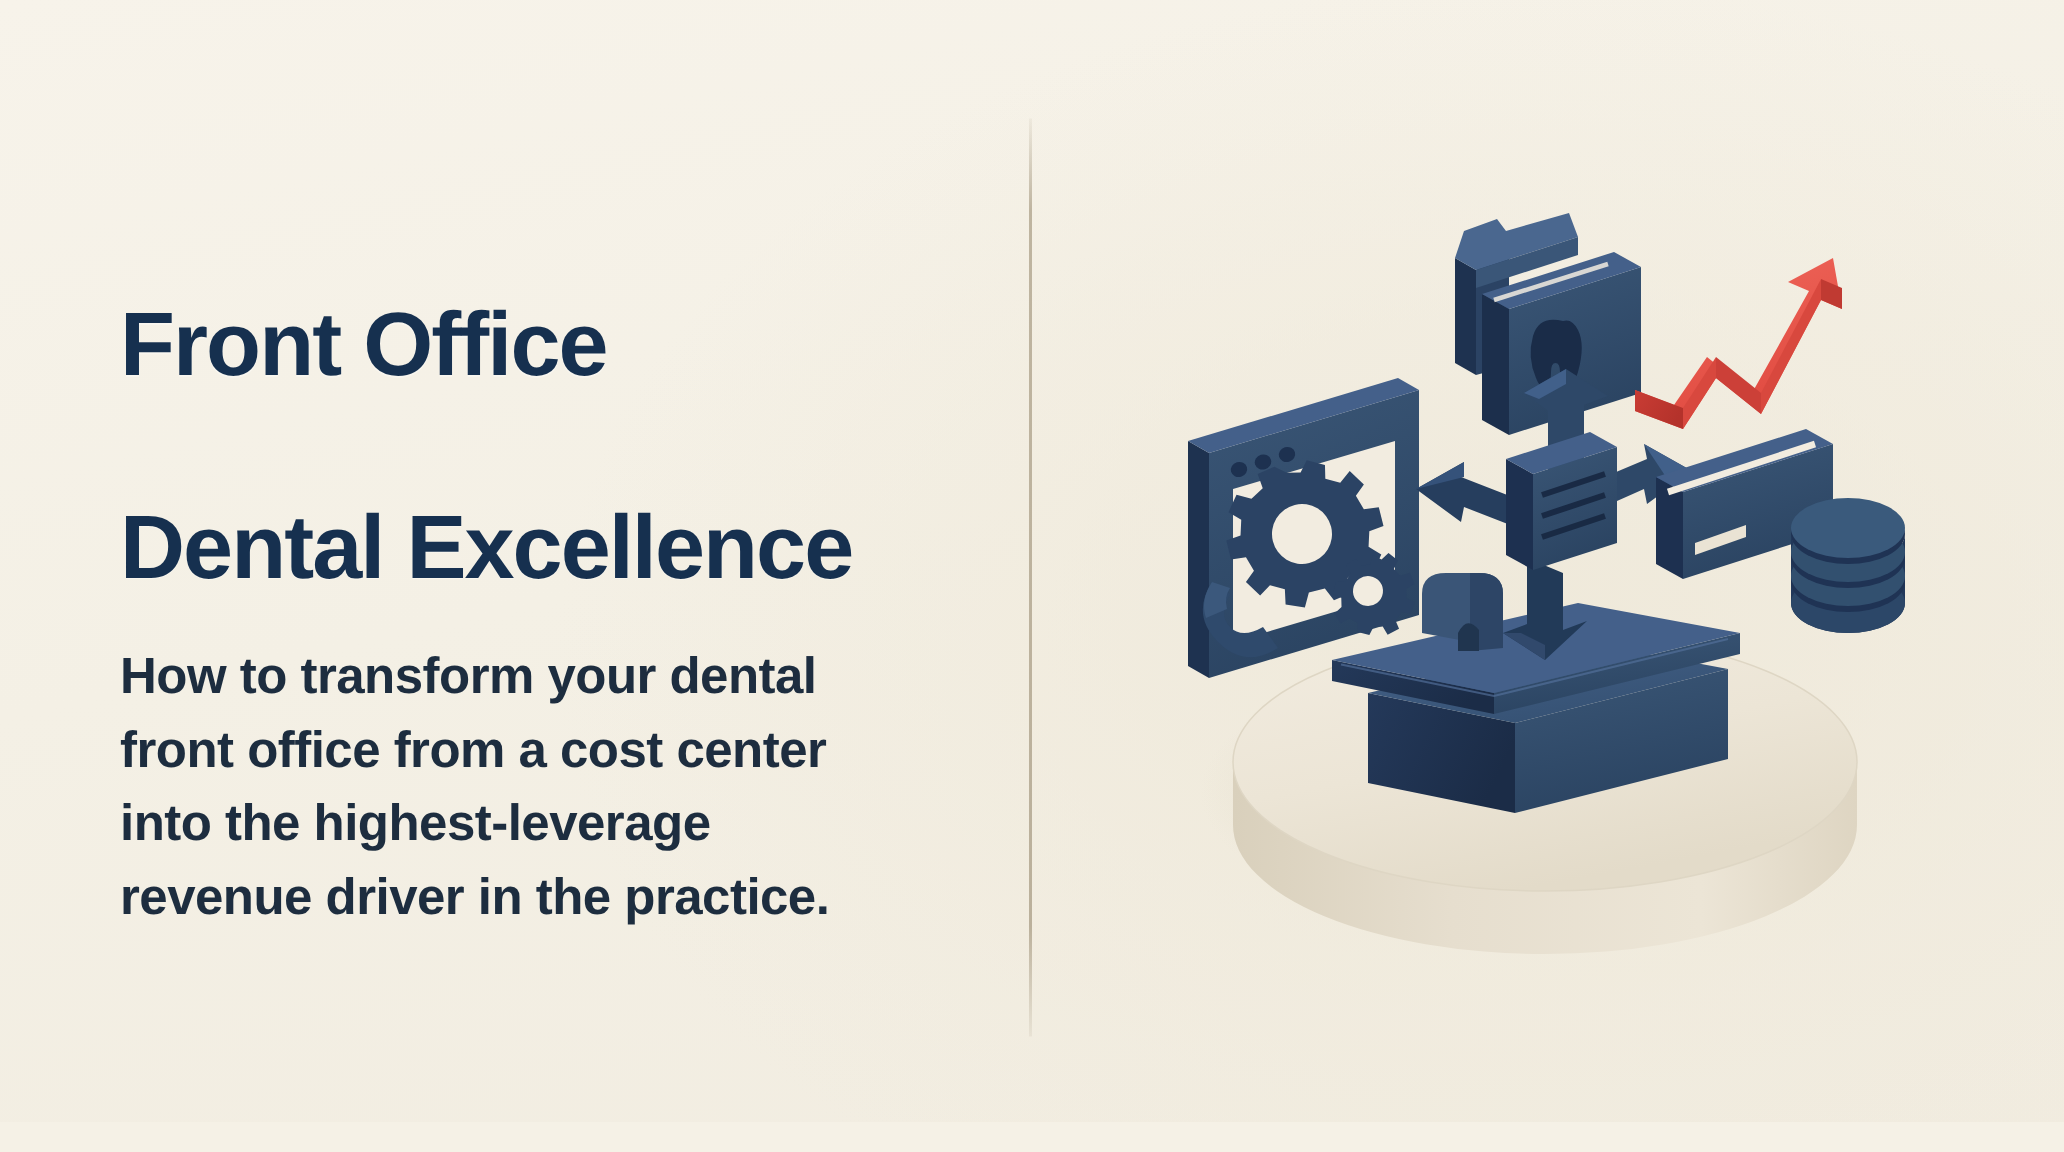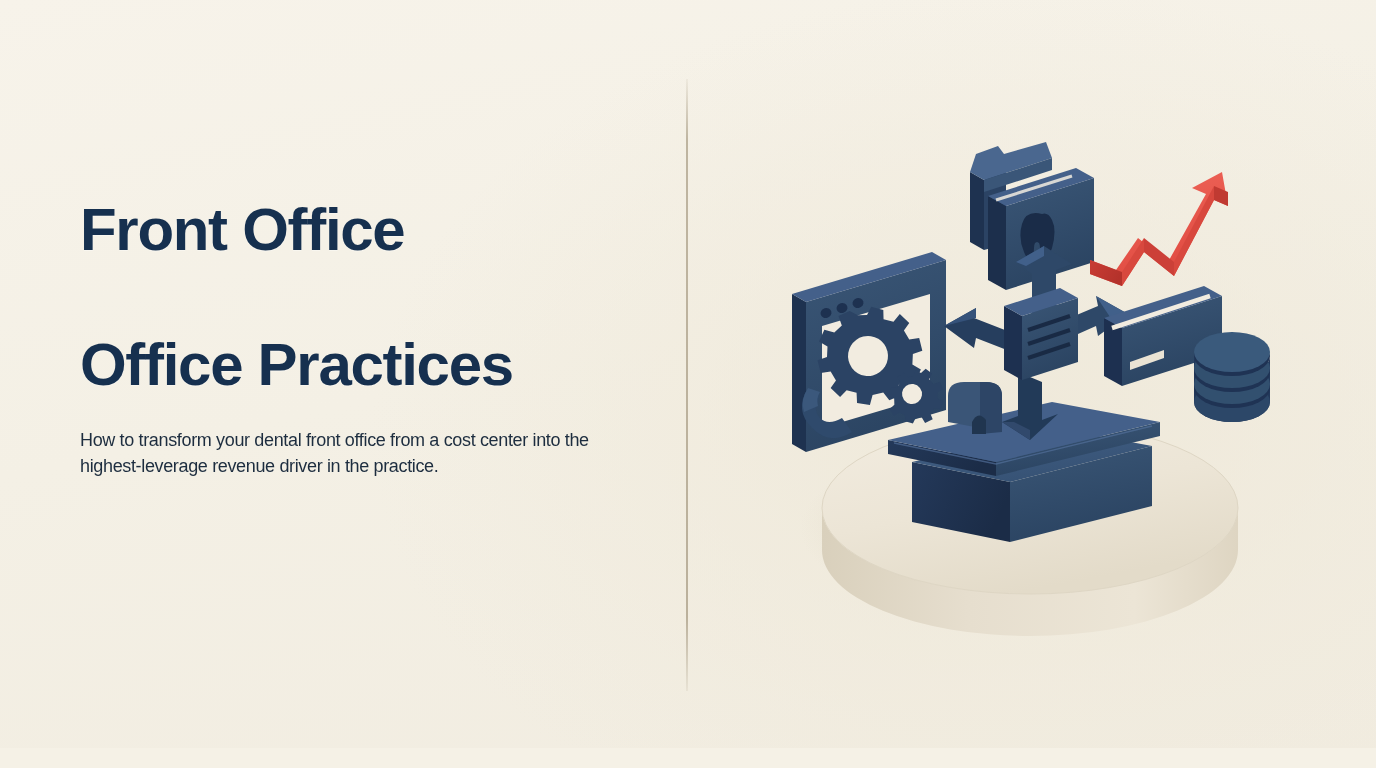--- a/index.html
+++ b/index.html
@@ -32,23 +32,23 @@
     margin: 0;
     font-size: 60px;
     line-height: 1.125;
     font-weight: 700;
     letter-spacing: -1.3px;
     color: #16304f;
     text-shadow: 0 1px 0 rgba(255,255,255,0.35);
   }
   .subhead {
     margin: 28px 0 0 0;
-    font-size: 18px;
+    font-size: 34px;
     line-height: 1.45;
-    font-weight: 400;
+    font-weight: 700;
     letter-spacing: -0.35px;
     color: #1d2d3f;
     max-width: 516px;
   }
 
   
   .divider {
     position: absolute;
     left: 686px;
     top: 79px;
@@ -70,21 +70,21 @@
     height: 560px;
   }
   .illus svg { display: block; width: 100%; height: 100%; }
 </style>
 </head>
 <body>
 
 <div class="slide">
 
   <div class="text-col">
-    <h1 class="headline"><span>Front Office</span><br><br><span>Office Practices</span></h1>
+    <h1 class="headline"><span>Front Office</span><br><br><span>Dental Excellence</span></h1>
     <p class="subhead">How to transform your dental front office from a cost center into the highest-leverage revenue driver in the practice.</p>
   </div>
 
   <div class="divider"></div>
 
   <div class="illus">
     <svg viewBox="0 0 560 560" xmlns="http://www.w3.org/2000/svg" aria-hidden="true">
       <defs>
         <linearGradient id="podTop" x1="0" y1="0" x2="0.45" y2="1">
           <stop offset="0%" stop-color="#f2ece0"></stop>

